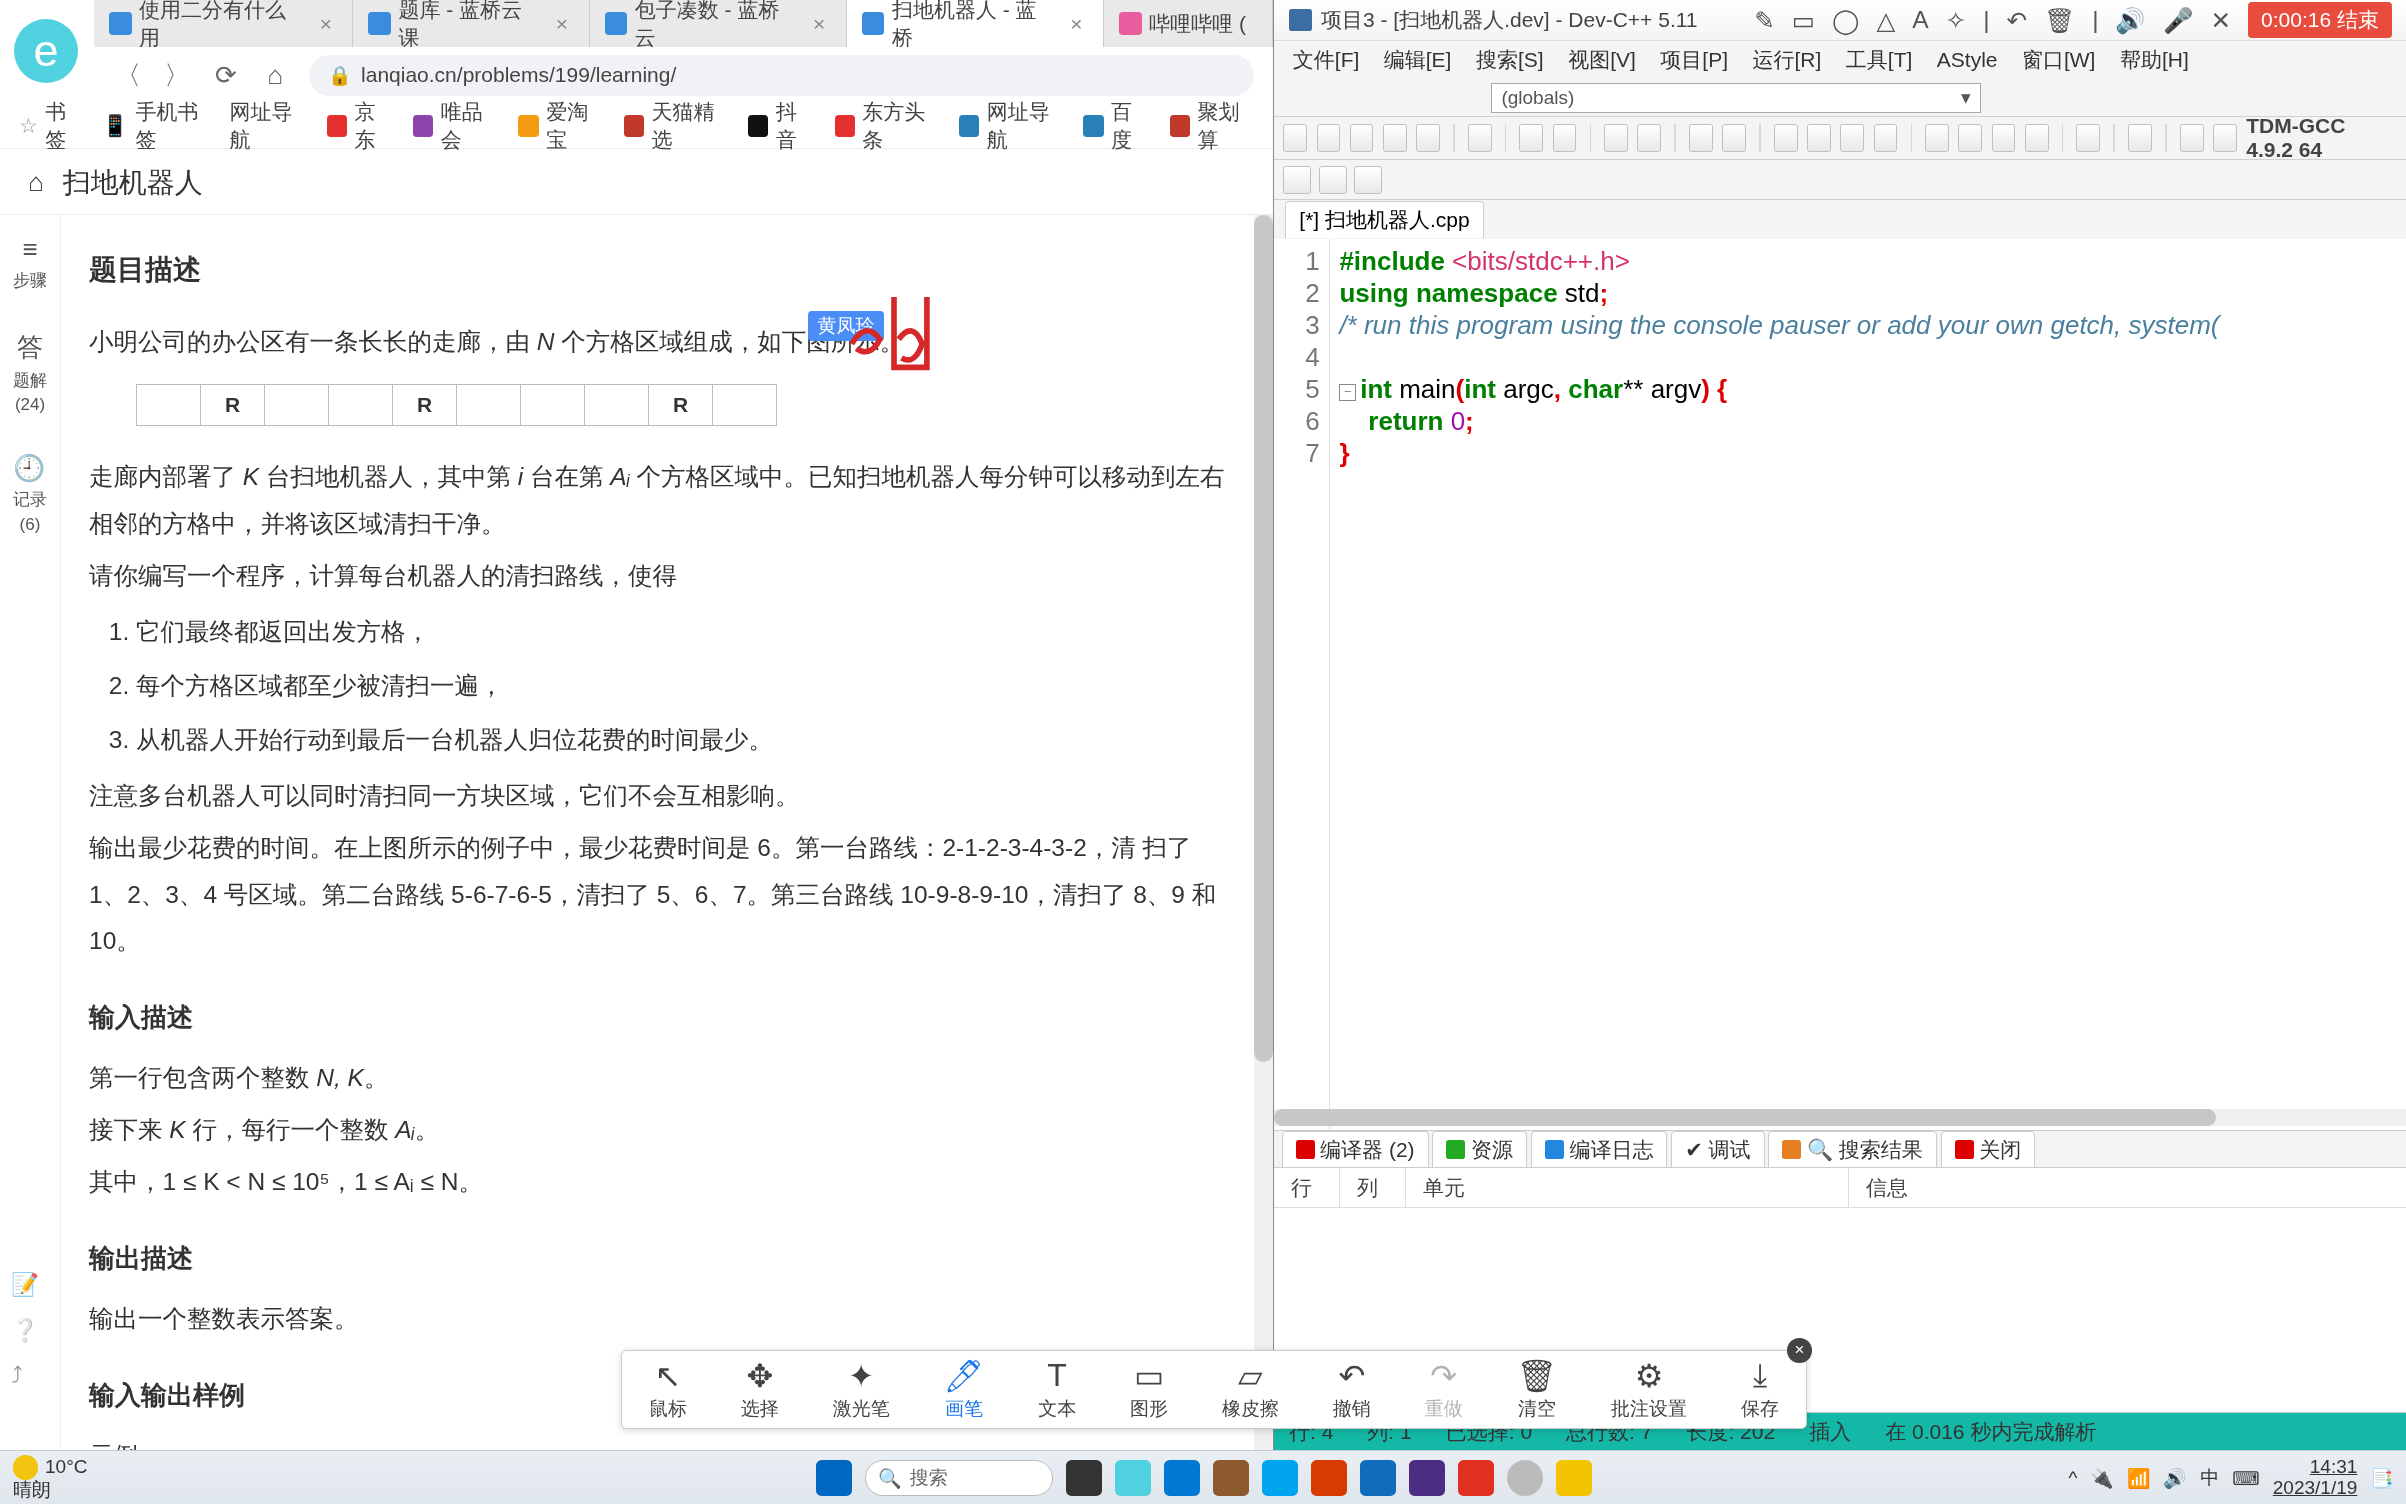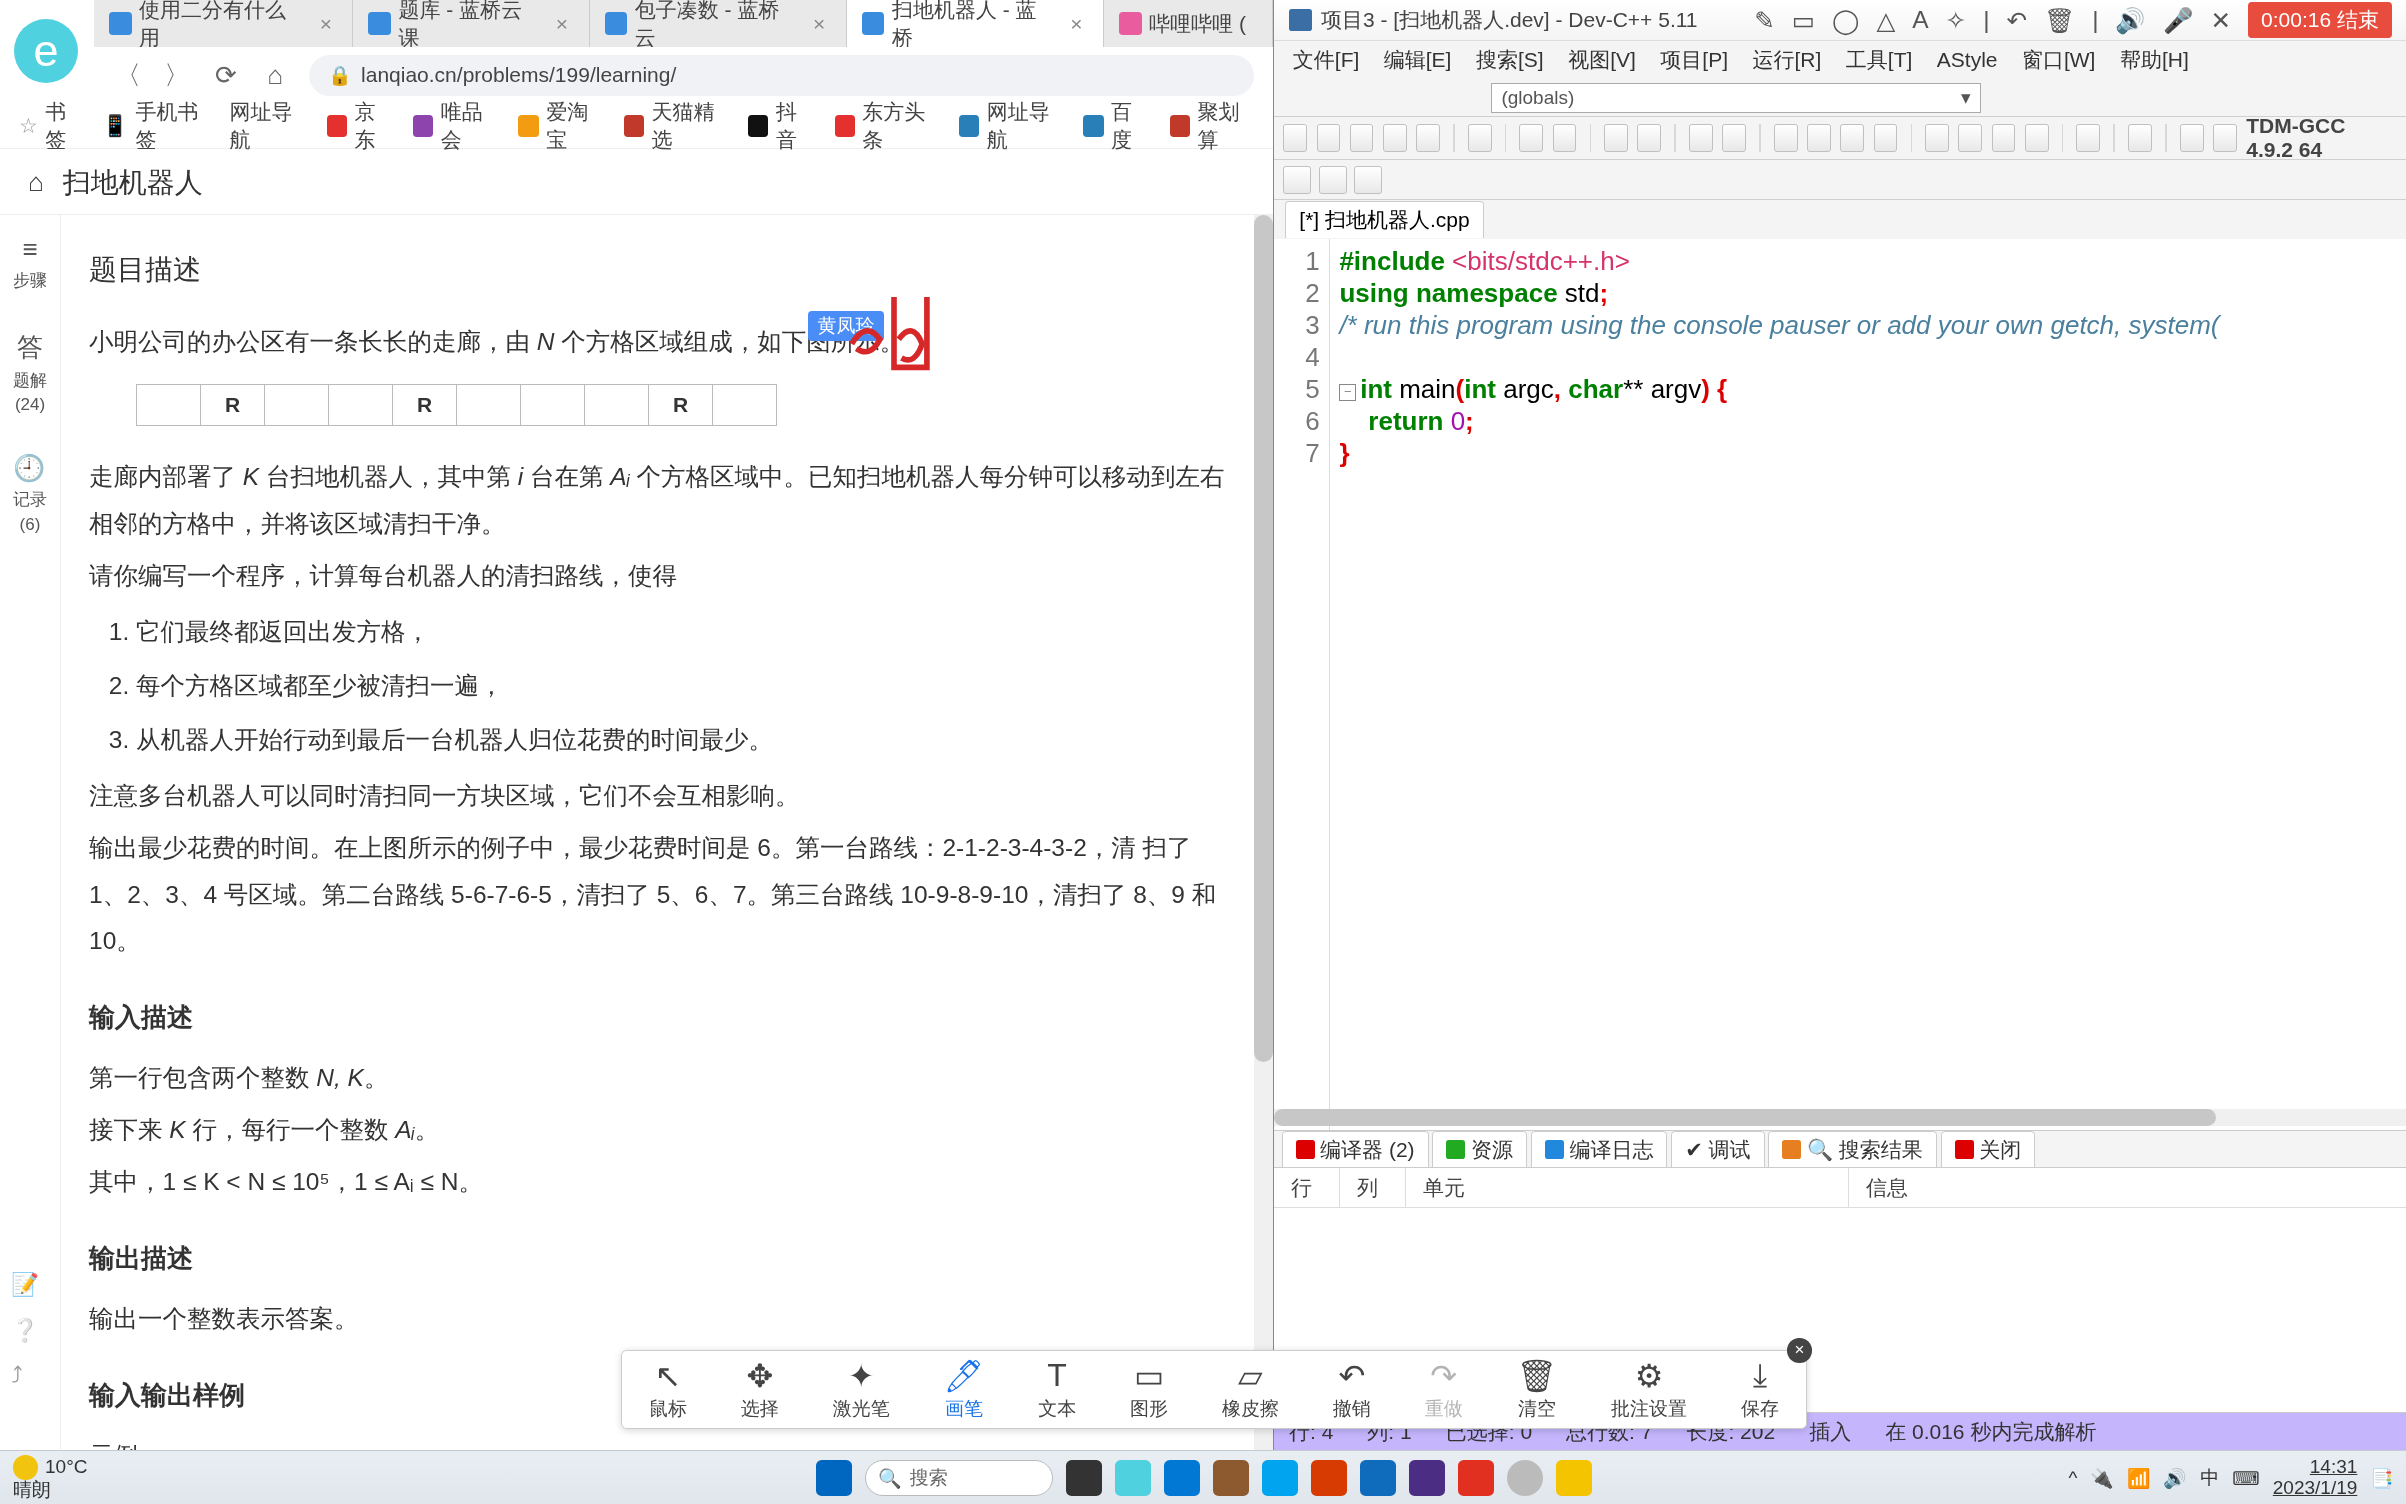--- a/index.html
+++ b/index.html
@@ -28,21 +28,21 @@
 
 .page-header { position:absolute; left:0; top:151px; right:0; height:64px; display:flex; align-items:center; padding:0 28px; gap:19px; border-bottom:0.9px solid #eee; }
 .ph-home { font-size:26px; color:#444; }
 .ph-title { font-size:28px; color:#333; }
 
 .left-rail { position:absolute; left:0; top:215px; width:61px; bottom:0; border-right:0.9px solid #eee; display:flex; flex-direction:column; align-items:center; padding-top:19px; gap:38px; font-size:17px; color:#555; }
 .rail-item { display:flex; flex-direction:column; align-items:center; gap:3.8px; }
 .rail-ico { font-size:26px; }
 
 .content { position:absolute; left:61px; top:215px; right:19px; bottom:0; overflow:auto; padding:28px 28px 56px 28px; color:#333; font-size:24.5px; line-height:1.9; }
-.content h2 { font-size:28px; margin-bottom:22.6px; font-weight:400; }
+.content h2 { font-size:28px; margin-bottom:22.6px; font-weight:700; }
 .content h3 { font-size:26px; margin:28px 0 13px; font-weight:700; }
 .corridor { border-collapse:collapse; margin:19px 0 28px 47px; }
 .corridor td { border:0.9px solid #bbb; width:64px; height:41px; text-align:center; font-size:21px; font-weight:bold; }
 .content p { margin:5.6px 0; }
 .content ol { margin:9.4px 0 9.4px 47px; }
 .content ol li { margin:7.5px 0; }
 .math-i { font-style:italic; }
 .example-lbl { color:#333; margin-top:13px; font-size:24.5px; }
 
 .scroll-track { position:absolute; right:0; top:215px; width:19px; bottom:0; background:#f0f0f0; }
@@ -94,21 +94,21 @@
 .ot-ico { width:19px; height:19px; border-radius:2.8px; display:inline-block; }
 .oi-red { background:#d00; } .oi-green { background:#2a2; } .oi-blue { background:#28d; } .oi-orange { background:#e67e22; }
 
 .ide-output { position:absolute; left:0; right:0; bottom:38px; height:245px; background:#fff; border-top:0.9px solid #ccc; font-size:21px; color:#333; overflow:hidden; }
 .out-head { display:flex; border-bottom:0.9px solid #ddd; }
 .out-head div { padding:5.6px 17px; border-right:0.9px solid #ddd; color:#444; }
 .out-row { display:flex; }
 .out-row div { padding:3.8px 17px; border-right:0.9px solid #eee; overflow:hidden; }
 .ocol1 { width:66px; } .ocol2 { width:66px;} .ocol3 { width:443px; } .ocol4 { flex:1; }
 
-.ide-status { position:absolute; left:0; right:0; bottom:0; height:38px; background:#c4b5fd; border-top:0.9px solid #ccc; display:flex; align-items:center; gap:34px; padding:0 15px; font-size:21px; color:#333; }
+.ide-status { position:absolute; left:0; right:0; bottom:0; height:38px; background:#14b8a6; border-top:0.9px solid #ccc; display:flex; align-items:center; gap:34px; padding:0 15px; font-size:21px; color:#333; }
 
 .hscroll { position:absolute; left:0; right:0; bottom:324px; height:17px; background:#f0f0f0; }
 .hscroll-thumb { position:absolute; left:0; height:17px; width:942px; background:#c7c7c7; border-radius:8.5px; }
 
 
 .meet-bar { position:absolute; left:1153px; top:0; height:19px; display:flex; align-items:center; gap:5.6px; font-size:19px; }
 .meet-pill { background:#3aa757; color:#fff; padding:0.9px 7.5px 0.9px 7.5px; border-radius:2.8px; display:flex; align-items:center; gap:5.6px; }
 .meet-dot-r { width:9.4px; height:9.4px; border-radius:50%; background:#e74c3c; display:inline-block; }
 .meet-dot-g { width:9.4px; height:9.4px; border-radius:50%; background:#2ecc71; display:inline-block; }
 

